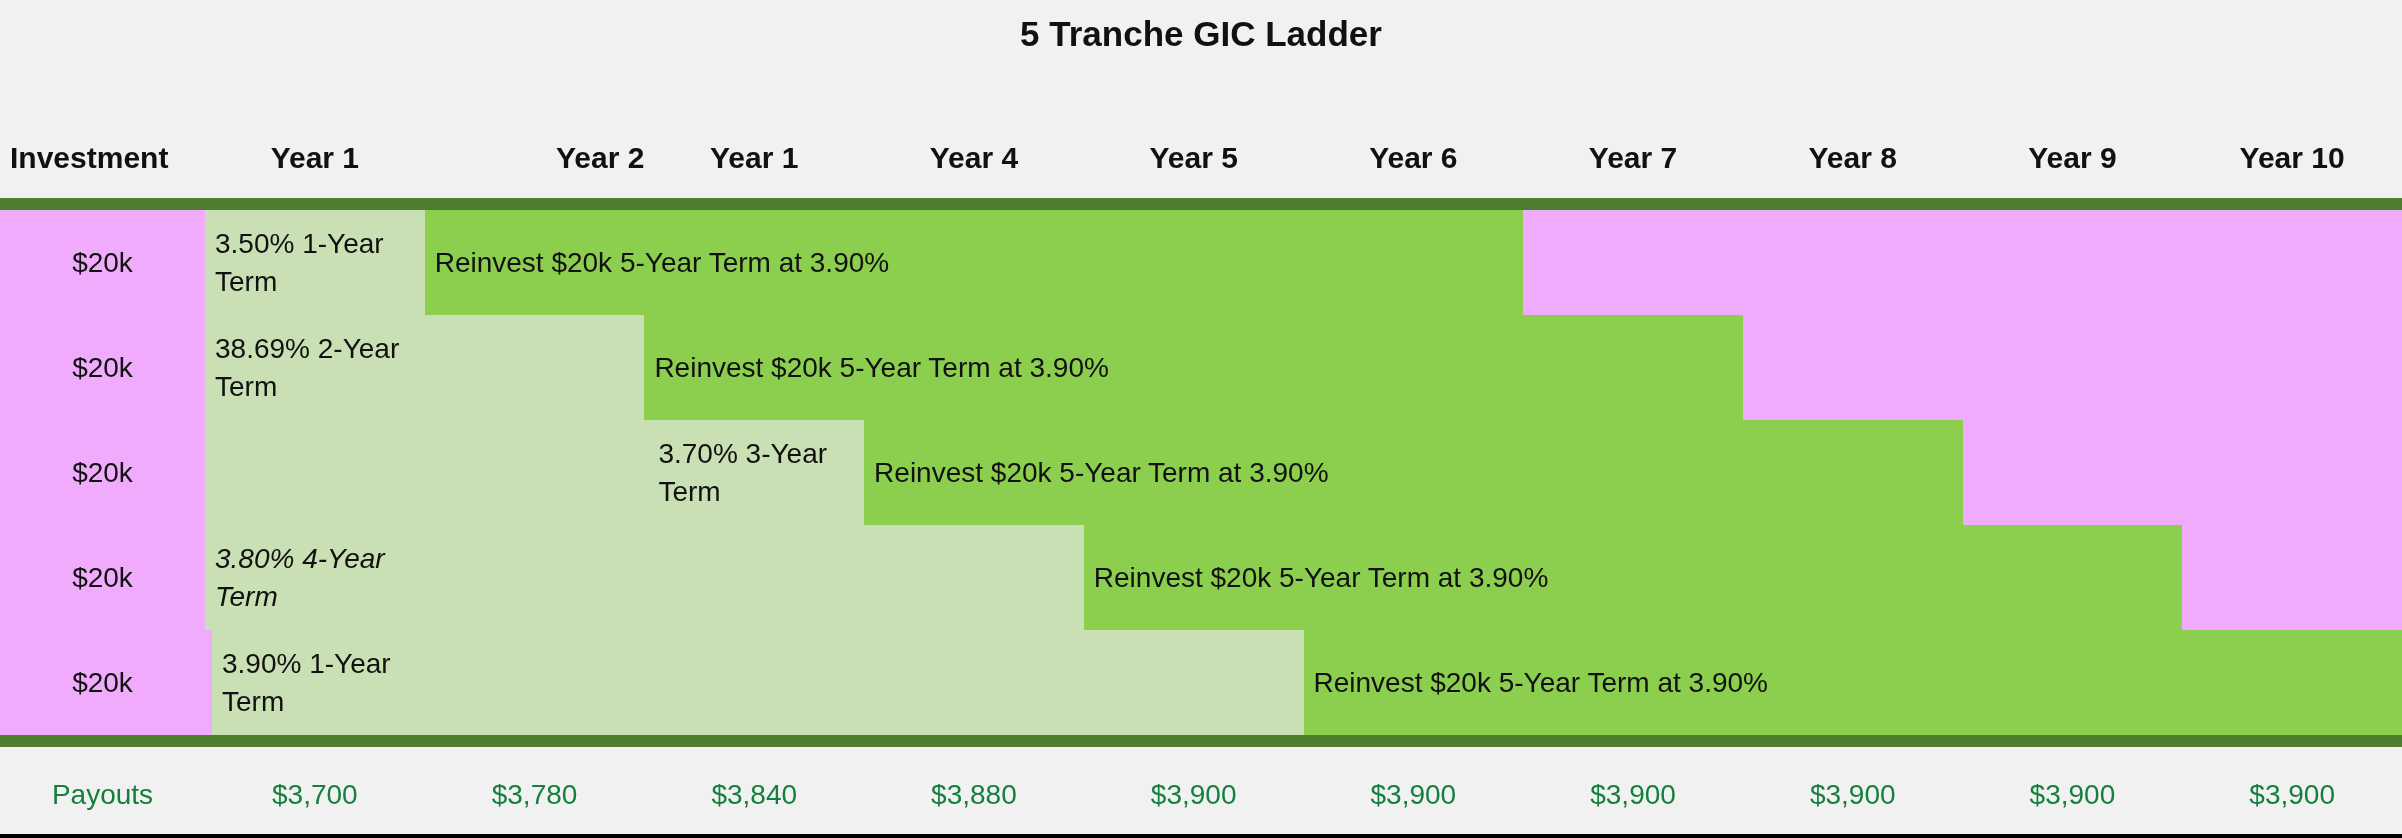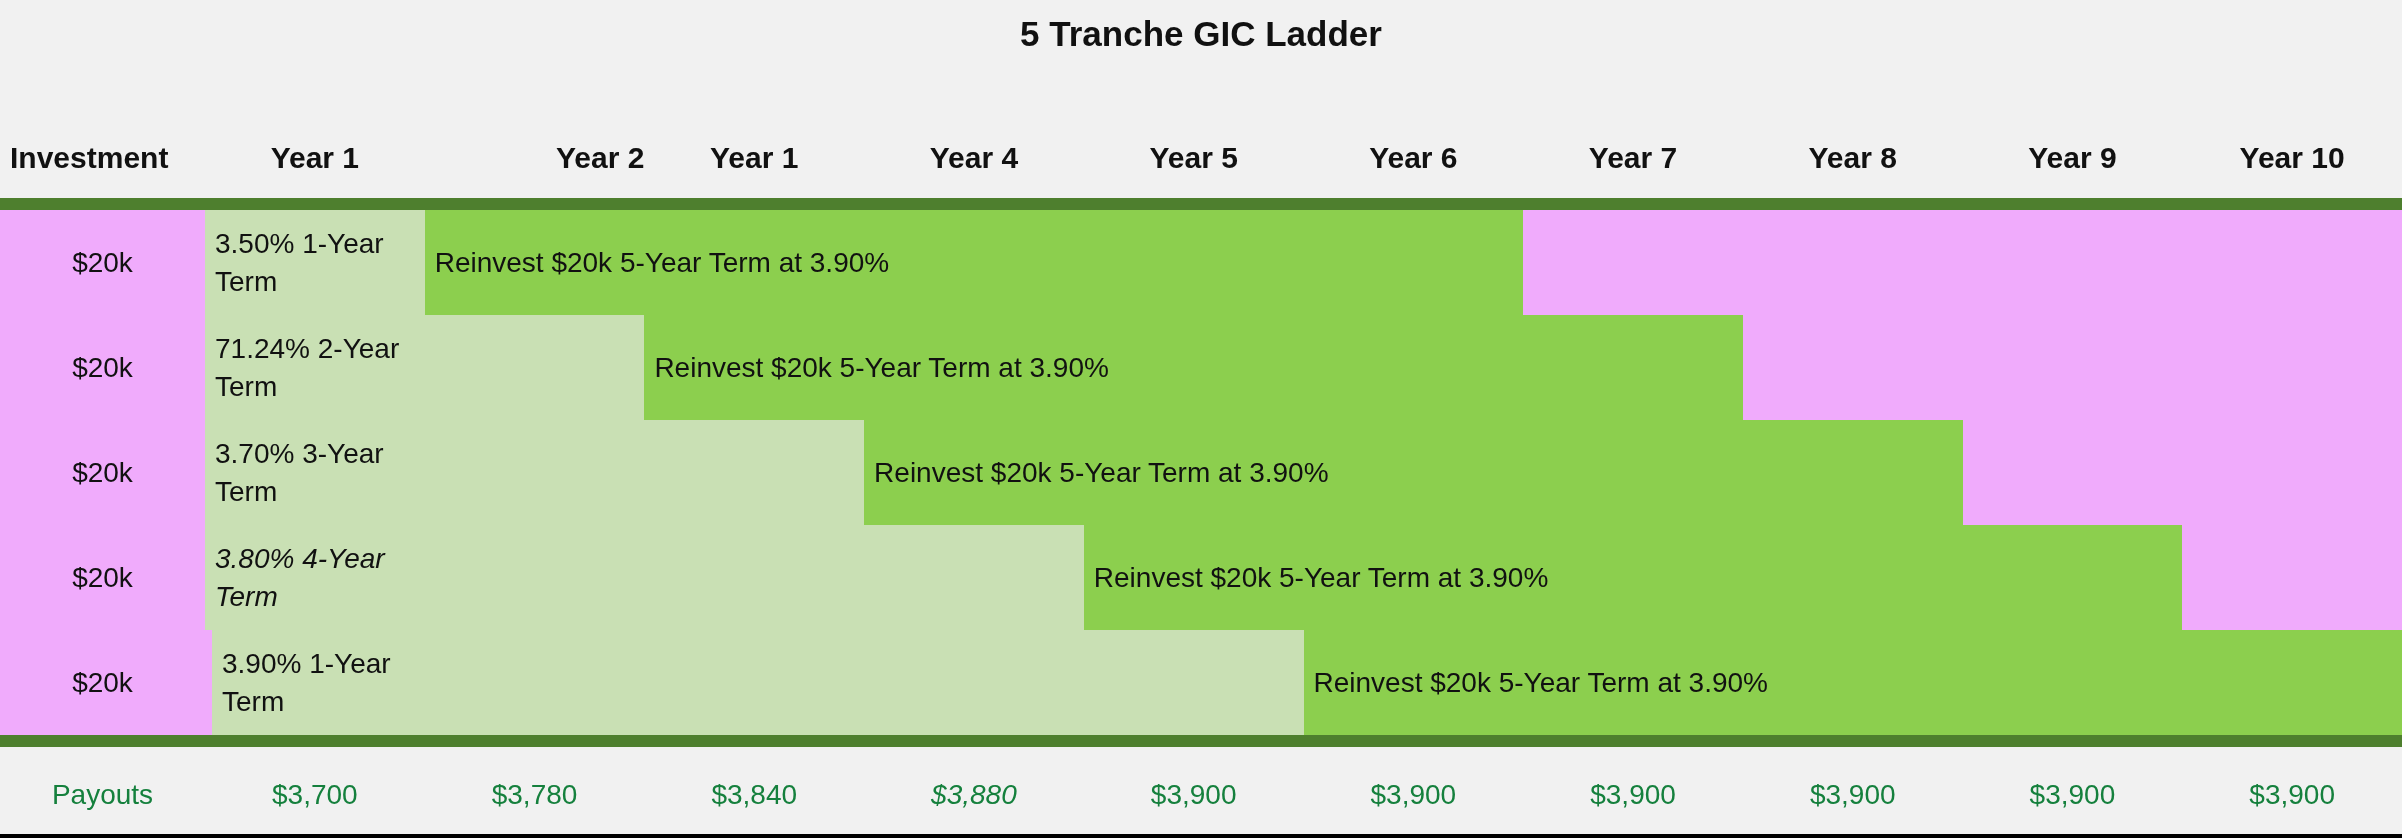--- a/index.html
+++ b/index.html
@@ -191,30 +191,30 @@
           <span class="bar-label" style="width: 215.7px;">3.50% 1-Year Term</span>
         </div>
         <div class="bar reinvest" style="left: 424.7px; width: 1098.5px;">
           <span class="bar-label">Reinvest $20k 5-Year Term at 3.90%</span>
         </div>
       </div>
       <div class="row-separator" style="top: 117px;"></div>
       <div class="tranche-row" style="top: 117px;">
         <div class="investment-cell">$20k</div>
         <div class="bar term" style="left: 205px; width: 439.4px;">
-          <span class="bar-label" style="width: 215.7px;">71.24% 2-Year Term</span>
+          <span class="bar-label" style="width: 215.7px;">38.69% 2-Year Term</span>
         </div>
         <div class="bar reinvest" style="left: 644.4px; width: 1098.5px;">
           <span class="bar-label">Reinvest $20k 5-Year Term at 3.90%</span>
         </div>
       </div>
       <div class="row-separator" style="top: 222px;"></div>
       <div class="tranche-row" style="top: 222px;">
         <div class="investment-cell">$20k</div>
-        <div class="bar term" style="left: 205px; width: 659.1px;">
+        <div class="bar term" style="left: 205px; width: 659.1px; justify-content: flex-end;">
           <span class="bar-label" style="width: 215.7px;">3.70% 3-Year Term</span>
         </div>
         <div class="bar reinvest" style="left: 864.1px; width: 1098.5px;">
           <span class="bar-label">Reinvest $20k 5-Year Term at 3.90%</span>
         </div>
       </div>
       <div class="row-separator" style="top: 327px;"></div>
       <div class="tranche-row" style="top: 327px;">
         <div class="investment-cell">$20k</div>
         <div class="bar term" style="left: 205px; width: 878.8px; font-style: italic;">
@@ -235,21 +235,21 @@
         </div>
       </div>
       <div class="rule-dark-green" style="top: 537px;"></div>
     </div>
 
   <div id="payouts-row">
       <div class="payout-cell payout-label" style="left: 0px; width: 205px;">Payouts</div>
       <div class="payout-cell" style="left: 205px; width: 219.7px;">$3,700</div>
       <div class="payout-cell" style="left: 424.7px; width: 219.7px;">$3,780</div>
       <div class="payout-cell" style="left: 644.4px; width: 219.7px;">$3,840</div>
-      <div class="payout-cell" style="left: 864.1px; width: 219.7px; font-style: italic;">$3,880</div>
+      <div class="payout-cell" style="left: 864.1px; width: 219.7px;">$3,880</div>
       <div class="payout-cell" style="left: 1083.8px; width: 219.7px;">$3,900</div>
       <div class="payout-cell" style="left: 1303.5px; width: 219.7px;">$3,900</div>
       <div class="payout-cell" style="left: 1523.2px; width: 219.7px;">$3,900</div>
       <div class="payout-cell" style="left: 1742.9px; width: 219.7px;">$3,900</div>
       <div class="payout-cell" style="left: 1962.6px; width: 219.7px;">$3,900</div>
       <div class="payout-cell" style="left: 2182.3px; width: 219.7px;">$3,900</div>
     </div>
 
   <div id="bottom-rule"></div>
 

